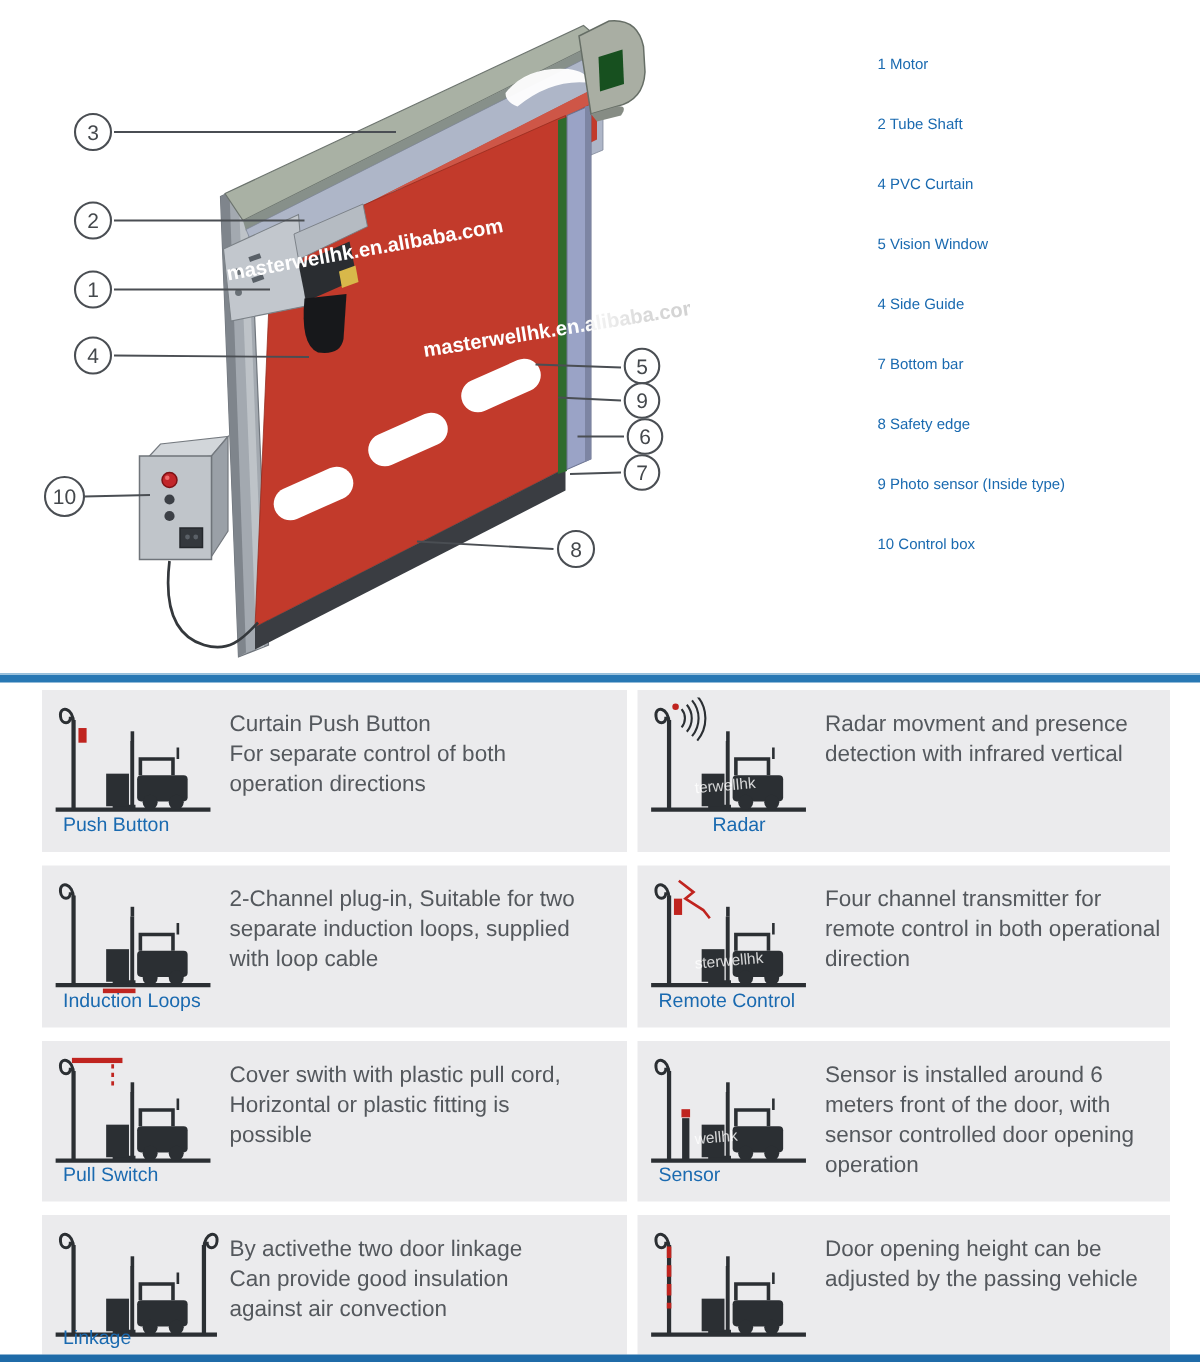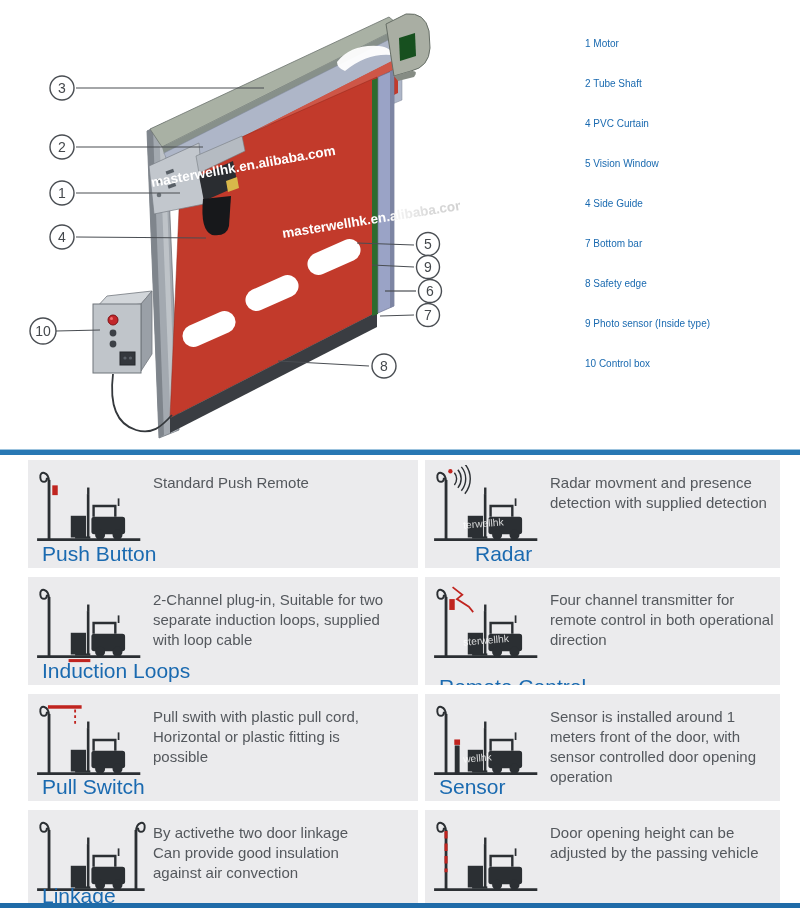--- a/index.html
+++ b/index.html
@@ -23,21 +23,21 @@
   .divider-top{top:449px;border-top:1px solid #9cc3de;}
   .divider-bottom{top:903px;background:#1f6ba8;}
 
   
   .grid{position:absolute;left:28px;top:460px;width:752px;height:443px;overflow:hidden;
         display:grid;grid-template-columns:390px 355px;column-gap:7px;
         grid-template-rows:108px 108px 107px 130px;row-gap:9px;}
   .cell{position:relative;background:#ebebed;overflow:hidden;}
   .cell .icon{position:absolute;left:8px;top:5px;}
   .cell .desc{position:absolute;left:125px;top:13px;width:231px;font-size:15px;line-height:20px;color:#54585d;}
-  .cell .label{position:absolute;left:14px;font-size:21px;color:#1a6ab0;white-space:nowrap;}
+  .cell .label{position:absolute;left:14px;font-size:13px;color:#1a6ab0;white-space:nowrap;}
 </style>
 </head>
 <body>
 
 <div class="page">
 
   <div class="top-section">
     <svg id="door-diagram" width="460" height="450" viewBox="0 0 460 450" xmlns="http://www.w3.org/2000/svg">
       <defs>
         <linearGradient id="wm2g" x1="0" y1="0" x2="1" y2="0">
@@ -201,21 +201,22 @@
     <line x1="36" y1="64" x2="50" y2="64" stroke="#2b2f33" stroke-width="2"></line>
     <rect x="32" y="44" width="14" height="20" fill="#2b2f33"></rect>
     <path d="M53 45 L53 35 L73 35 L73 45" fill="none" stroke="#2b2f33" stroke-width="2.2"></path>
     <line x1="76" y1="35" x2="76" y2="28" stroke="#2b2f33" stroke-width="1.6"></line>
     <rect x="51" y="45" width="31" height="16" rx="2.5" fill="#2b2f33"></rect>
     <circle cx="59" cy="61.5" r="4.6" fill="#2b2f33"></circle>
     <circle cx="75" cy="61.5" r="4.6" fill="#2b2f33"></circle>
     <rect x="15" y="16" width="5" height="9" fill="#c0241f"></rect>
   </svg></div>
         <div class="desc">
-          <div>Standard Push Remote</div>
+          <div>Curtain Push Button</div>
+          <div>For separate control of both operation directions</div>
         </div>
         <div class="label" style="top: 82px;">Push Button</div>
       </div>
       <div class="cell">
         <div class="icon"><svg viewBox="0 -2 104 74" width="113" height="82" xmlns="http://www.w3.org/2000/svg">
     <line x1="1" y1="66" x2="96" y2="66" stroke="#2b2f33" stroke-width="2.6"></line>
     <line x1="12" y1="66" x2="12" y2="11" stroke="#2b2f33" stroke-width="2.6"></line>
     <path d="M12 13 C12 3 3 2 4 9 C4.5 14 10.5 14 10 9" fill="none" stroke="#2b2f33" stroke-width="1.8"></path>
 
     <line x1="48" y1="24" x2="48" y2="64" stroke="#2b2f33" stroke-width="2.4"></line>
@@ -228,21 +229,21 @@
     <circle cx="59" cy="61.5" r="4.6" fill="#2b2f33"></circle>
     <circle cx="75" cy="61.5" r="4.6" fill="#2b2f33"></circle>
     <circle cx="16" cy="3" r="2" fill="#c0241f"></circle>
             <path d="M19.7 4.4 A8.7 8.7 0 0 1 19.7 15.6" fill="none" stroke="#2b2f33" stroke-width="1.3"></path>
             <path d="M22.9 1.7 A12.9 12.9 0 0 1 22.9 18.3" fill="none" stroke="#2b2f33" stroke-width="1.3"></path>
             <path d="M26.1 -1.0 A17.1 17.1 0 0 1 26.1 21.0" fill="none" stroke="#2b2f33" stroke-width="1.3"></path>
             <path d="M29.3 -3.7 A21.3 21.3 0 0 1 29.3 23.7" fill="none" stroke="#2b2f33" stroke-width="1.3"></path>
             <text x="28" y="56" font-size="9.5" fill="#ffffff" opacity="0.8" transform="rotate(-5 28 56)" font-family="Liberation Sans, sans-serif">terwellhk</text>
   </svg></div>
         <div class="desc">
-          <div>Radar movment and presence detection with supplied detection</div>
+          <div>Radar movment and presence detection with infrared vertical</div>
         </div>
         <div class="label" style="top: 82px; margin-left: 36px;">Radar</div>
       </div>
       <div class="cell">
         <div class="icon"><svg viewBox="0 -2 104 74" width="113" height="82" xmlns="http://www.w3.org/2000/svg">
     <line x1="1" y1="66" x2="96" y2="66" stroke="#2b2f33" stroke-width="2.6"></line>
     <line x1="12" y1="66" x2="12" y2="11" stroke="#2b2f33" stroke-width="2.6"></line>
     <path d="M12 13 C12 3 3 2 4 9 C4.5 14 10.5 14 10 9" fill="none" stroke="#2b2f33" stroke-width="1.8"></path>
 
     <line x1="48" y1="24" x2="48" y2="64" stroke="#2b2f33" stroke-width="2.4"></line>
@@ -276,42 +277,42 @@
     <rect x="51" y="45" width="31" height="16" rx="2.5" fill="#2b2f33"></rect>
     <circle cx="59" cy="61.5" r="4.6" fill="#2b2f33"></circle>
     <circle cx="75" cy="61.5" r="4.6" fill="#2b2f33"></circle>
     <rect x="15" y="13" width="5" height="10" fill="#c0241f"></rect>
             <polyline points="18,2 27,9 22,13 33,20 37,25" fill="none" stroke="#c0241f" stroke-width="1.6"></polyline>
             <text x="28" y="56" font-size="9.5" fill="#ffffff" opacity="0.8" transform="rotate(-5 28 56)" font-family="Liberation Sans, sans-serif">sterwellhk</text>
   </svg></div>
         <div class="desc">
           <div>Four channel transmitter for remote control in both operational direction</div>
         </div>
-        <div class="label" style="top: 98px; text-align: right;">Remote Control</div>
+        <div class="label" style="top: 82px; text-align: right;">Remote Control</div>
       </div>
       <div class="cell">
         <div class="icon"><svg viewBox="0 -2 104 74" width="113" height="82" xmlns="http://www.w3.org/2000/svg">
     <line x1="1" y1="66" x2="96" y2="66" stroke="#2b2f33" stroke-width="2.6"></line>
     <line x1="12" y1="66" x2="12" y2="11" stroke="#2b2f33" stroke-width="2.6"></line>
     <path d="M12 13 C12 3 3 2 4 9 C4.5 14 10.5 14 10 9" fill="none" stroke="#2b2f33" stroke-width="1.8"></path>
 
     <line x1="48" y1="24" x2="48" y2="64" stroke="#2b2f33" stroke-width="2.4"></line>
     <rect x="47" y="18" width="2.2" height="6" fill="#2b2f33"></rect>
     <line x1="36" y1="64" x2="50" y2="64" stroke="#2b2f33" stroke-width="2"></line>
     <rect x="32" y="44" width="14" height="20" fill="#2b2f33"></rect>
     <path d="M53 45 L53 35 L73 35 L73 45" fill="none" stroke="#2b2f33" stroke-width="2.2"></path>
     <line x1="76" y1="35" x2="76" y2="28" stroke="#2b2f33" stroke-width="1.6"></line>
     <rect x="51" y="45" width="31" height="16" rx="2.5" fill="#2b2f33"></rect>
     <circle cx="59" cy="61.5" r="4.6" fill="#2b2f33"></circle>
     <circle cx="75" cy="61.5" r="4.6" fill="#2b2f33"></circle>
     <rect x="11" y="3" width="31" height="3.2" fill="#c0241f"></rect>
             <line x1="36" y1="7" x2="36" y2="21" stroke="#c0241f" stroke-width="1.7" stroke-dasharray="2.6,2.6"></line>
   </svg></div>
         <div class="desc">
-          <div>Pull swith with plastic pull cord,</div>
+          <div>Cover swith with plastic pull cord,</div>
           <div>Horizontal or plastic fitting is possible</div>
         </div>
         <div class="label" style="top: 81px;">Pull Switch</div>
       </div>
       <div class="cell">
         <div class="icon"><svg viewBox="0 -2 104 74" width="113" height="82" xmlns="http://www.w3.org/2000/svg">
     <line x1="1" y1="66" x2="96" y2="66" stroke="#2b2f33" stroke-width="2.6"></line>
     <line x1="12" y1="66" x2="12" y2="11" stroke="#2b2f33" stroke-width="2.6"></line>
     <path d="M12 13 C12 3 3 2 4 9 C4.5 14 10.5 14 10 9" fill="none" stroke="#2b2f33" stroke-width="1.8"></path>
 
@@ -322,21 +323,21 @@
     <path d="M53 45 L53 35 L73 35 L73 45" fill="none" stroke="#2b2f33" stroke-width="2.2"></path>
     <line x1="76" y1="35" x2="76" y2="28" stroke="#2b2f33" stroke-width="1.6"></line>
     <rect x="51" y="45" width="31" height="16" rx="2.5" fill="#2b2f33"></rect>
     <circle cx="59" cy="61.5" r="4.6" fill="#2b2f33"></circle>
     <circle cx="75" cy="61.5" r="4.6" fill="#2b2f33"></circle>
     <rect x="20" y="40" width="4.5" height="26" fill="#2b2f33"></rect>
             <rect x="19.6" y="34.5" width="5.3" height="5" fill="#c0241f"></rect>
             <text x="28" y="56" font-size="9.5" fill="#ffffff" opacity="0.8" transform="rotate(-5 28 56)" font-family="Liberation Sans, sans-serif">wellhk</text>
   </svg></div>
         <div class="desc">
-          <div>Sensor is installed around 1 meters front of the door, with sensor controlled door opening operation</div>
+          <div>Sensor is installed around 6 meters front of the door, with sensor controlled door opening operation</div>
         </div>
         <div class="label" style="top: 81px;">Sensor</div>
       </div>
       <div class="cell">
         <div class="icon"><svg viewBox="0 -2 104 74" width="113" height="82" xmlns="http://www.w3.org/2000/svg">
     <line x1="1" y1="66" x2="100" y2="66" stroke="#2b2f33" stroke-width="2.6"></line>
     <line x1="12" y1="66" x2="12" y2="11" stroke="#2b2f33" stroke-width="2.6"></line>
     <path d="M12 13 C12 3 3 2 4 9 C4.5 14 10.5 14 10 9" fill="none" stroke="#2b2f33" stroke-width="1.8"></path>
     <line x1="92" y1="66" x2="92" y2="11" stroke="#2b2f33" stroke-width="2.6"></line>
             <path d="M92 13 C92 3 101 2 100 9 C99.5 14 93.5 14 94 9" fill="none" stroke="#2b2f33" stroke-width="1.8"></path>

